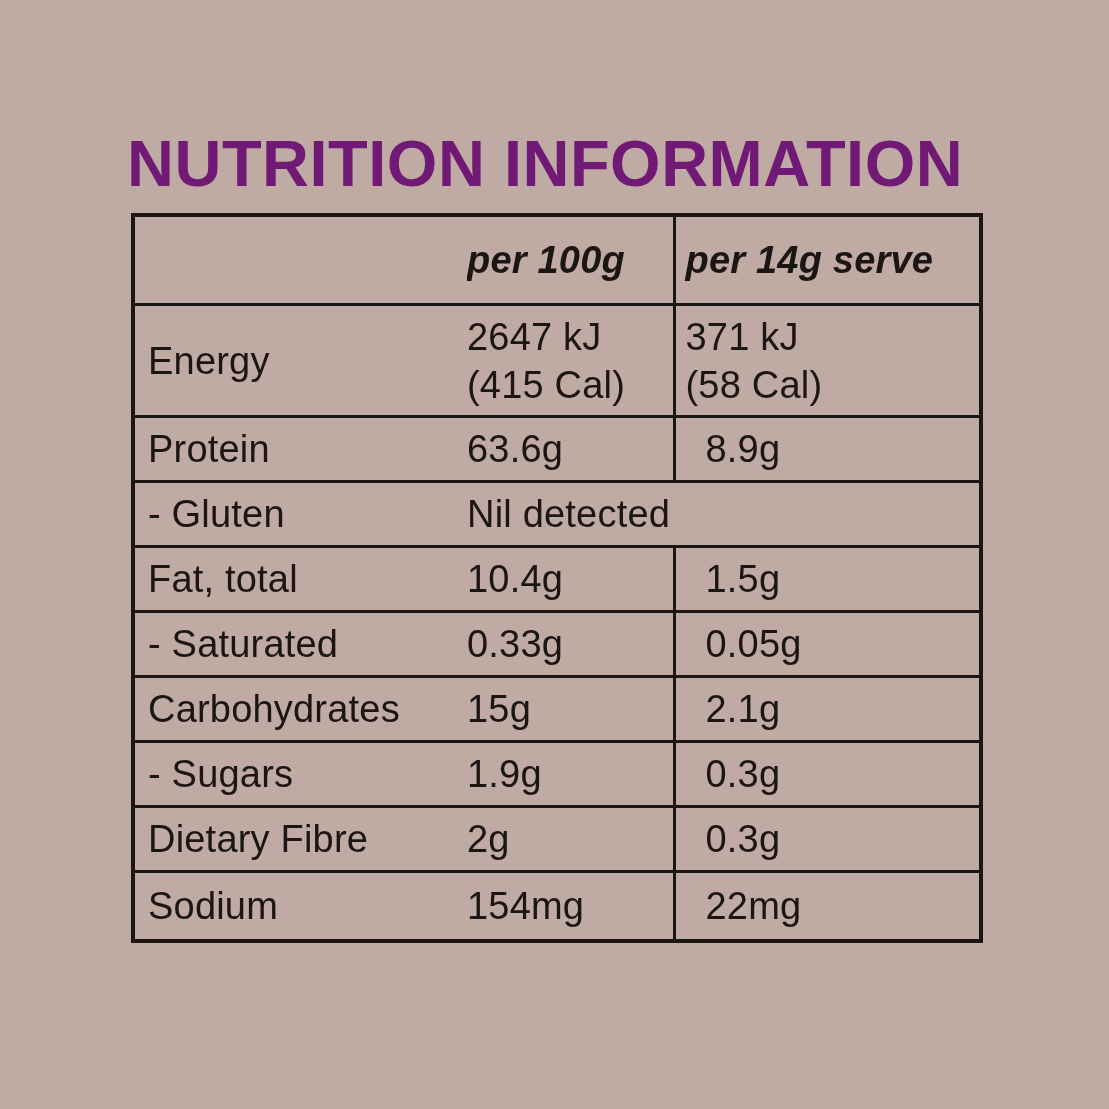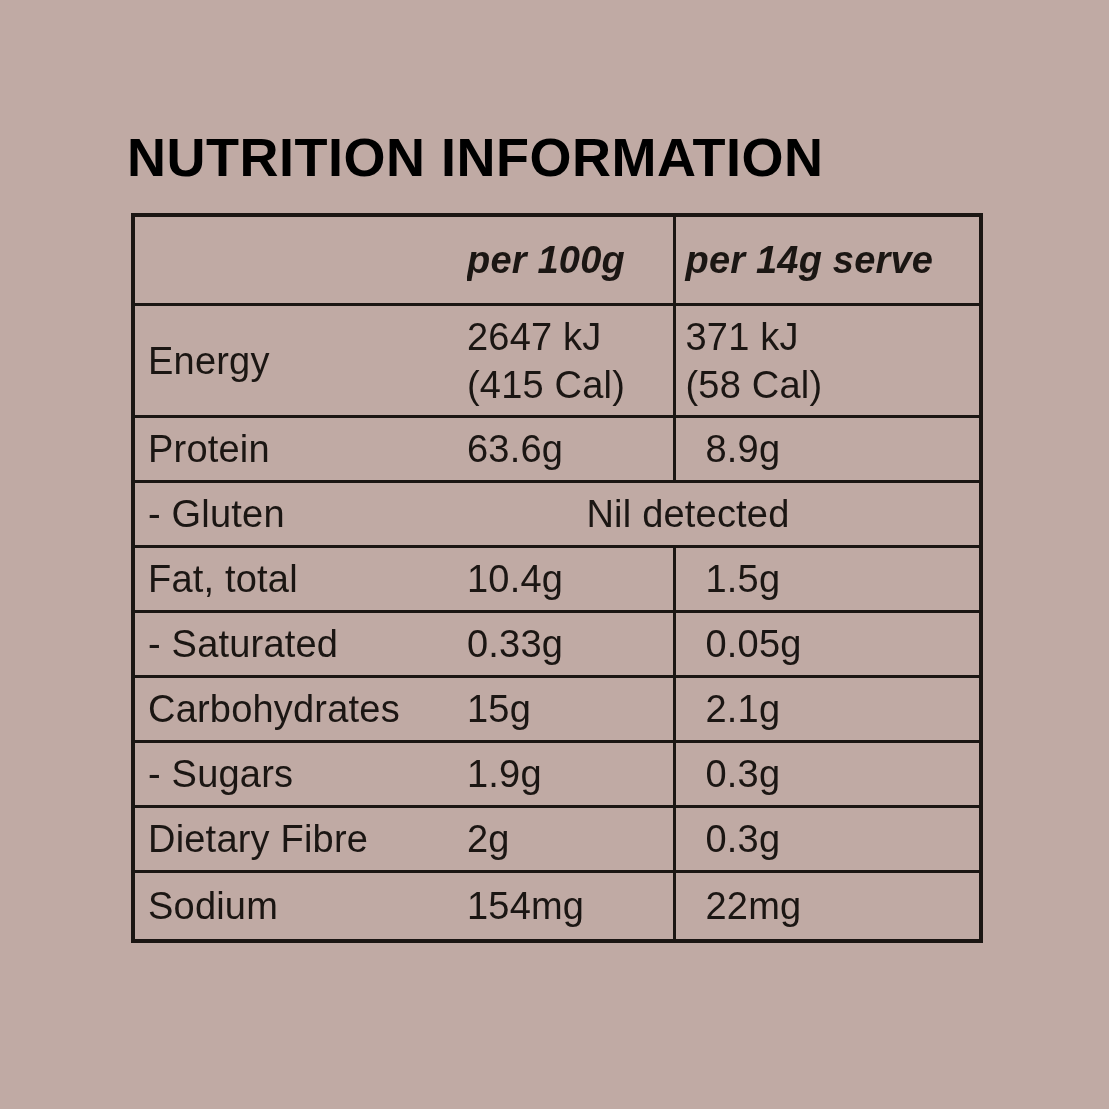--- a/index.html
+++ b/index.html
@@ -12,25 +12,25 @@
   body {
     position: relative;
     background: #c0aaa4;
     font-family: "Liberation Sans", "DejaVu Sans", sans-serif;
     color: #1b1613;
   }
   .title {
     position: absolute;
     left: 127px;
     top: 126px;
-    font-size: 54px;
+    font-size: 65px;
     font-weight: bold;
     letter-spacing: 0.5px;
     white-space: nowrap;
-    color: #000000;
+    color: #701a75;
   }
   table.nutrition {
     position: absolute;
     left: 131px;
     top: 213px;
     width: 848px;
     border-collapse: collapse;
     table-layout: fixed;
     border: 4px solid #1b1613;
   }
@@ -55,21 +55,21 @@
     border-right: 3px solid #1b1613;
   }
   td.c3 {
     border-left: 3px solid #1b1613;
     padding-left: 30px;
   }
   td.c3.energy, td.c3.hdr { padding-left: 10px; }
   td.hdr { font-weight: bold; }
   td.span2 {
     border-left: none;
-    text-align: center;
+    text-align: left;
     padding-right: 70px;
   }
   tr.r-header  td { height: 86px; font-style: italic; }
   tr.r-energy  td { height: 109px; line-height: 48px; }
   tr.r-normal  td { height: 62px; }
   tr.r-last    td { height: 66px; }
 </style>
 </head>
 <body>
 

